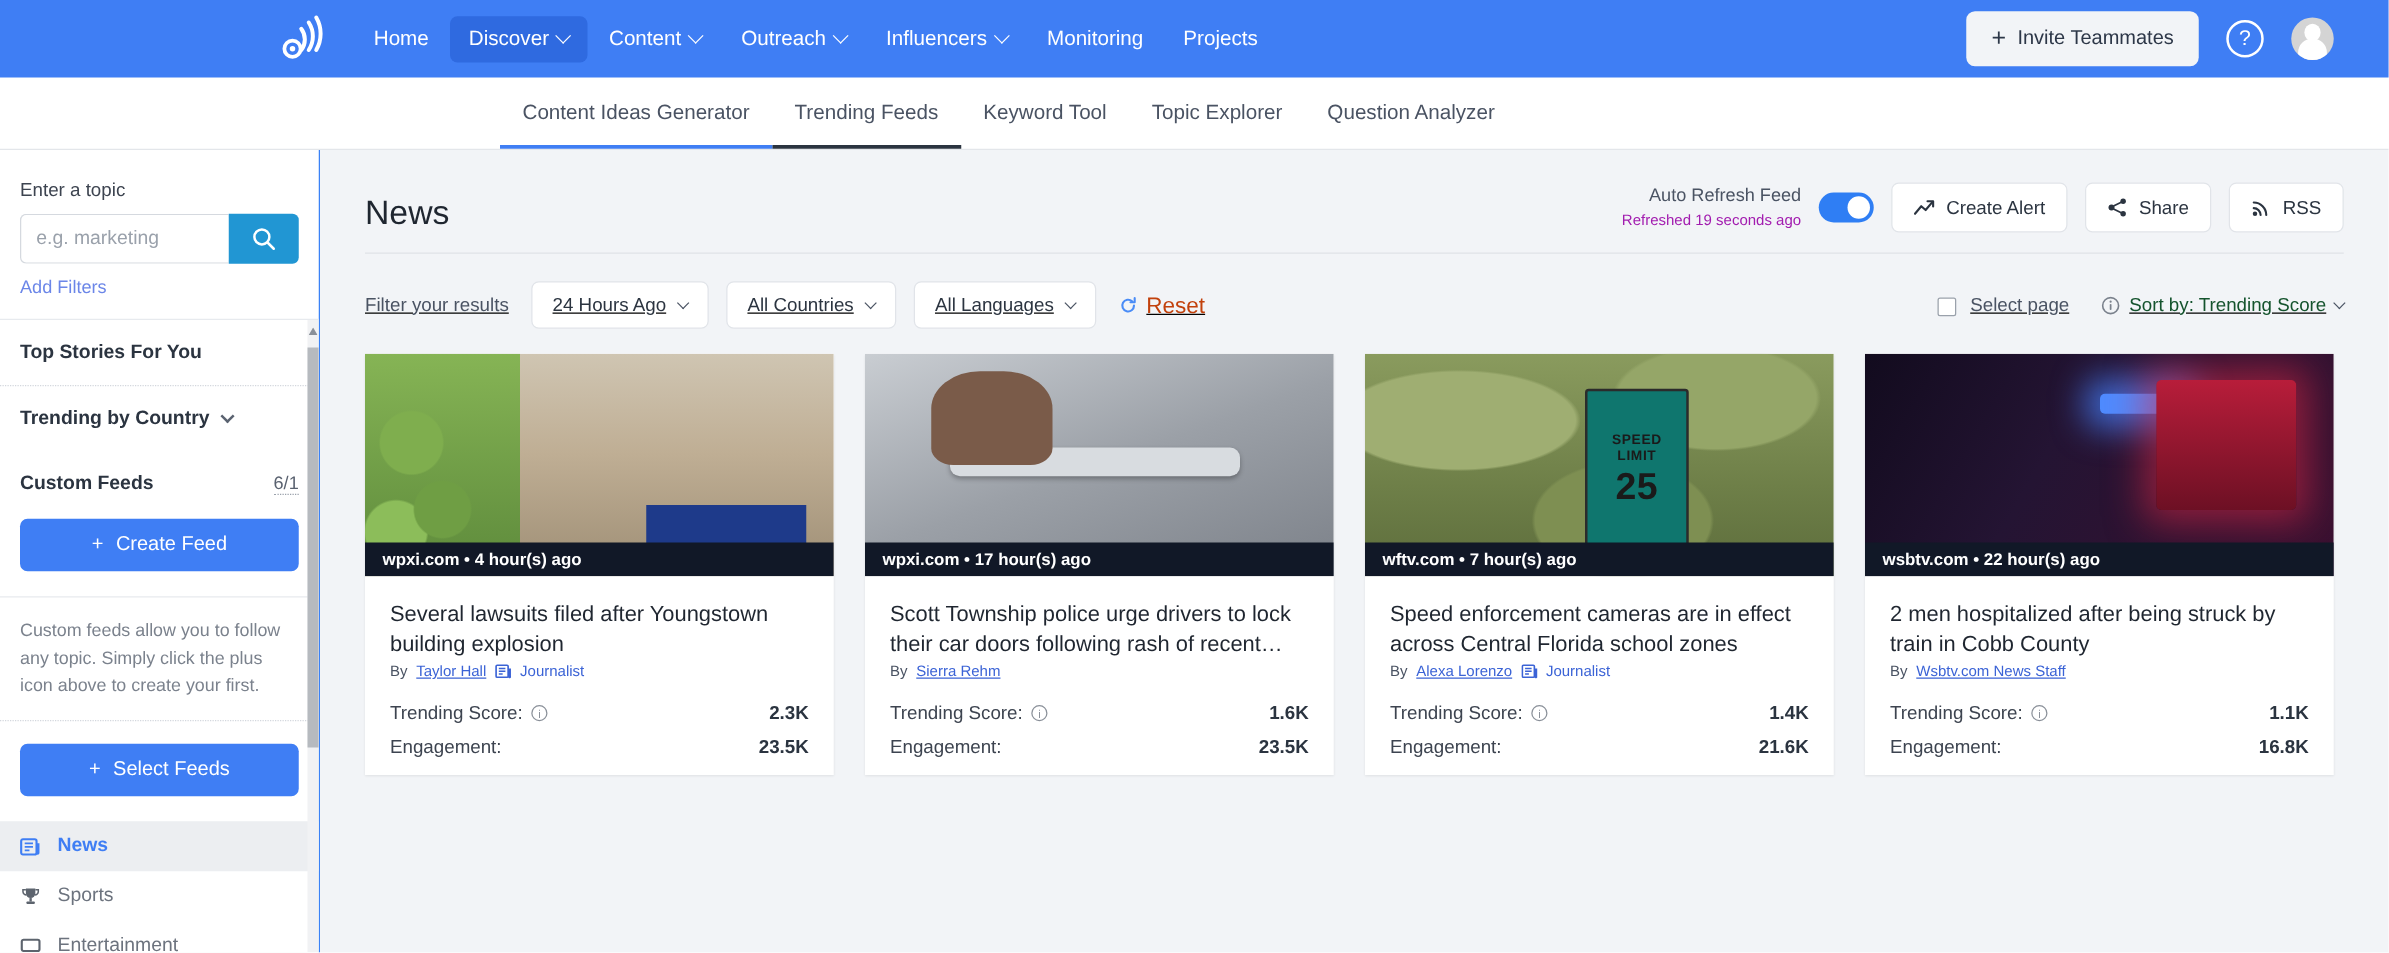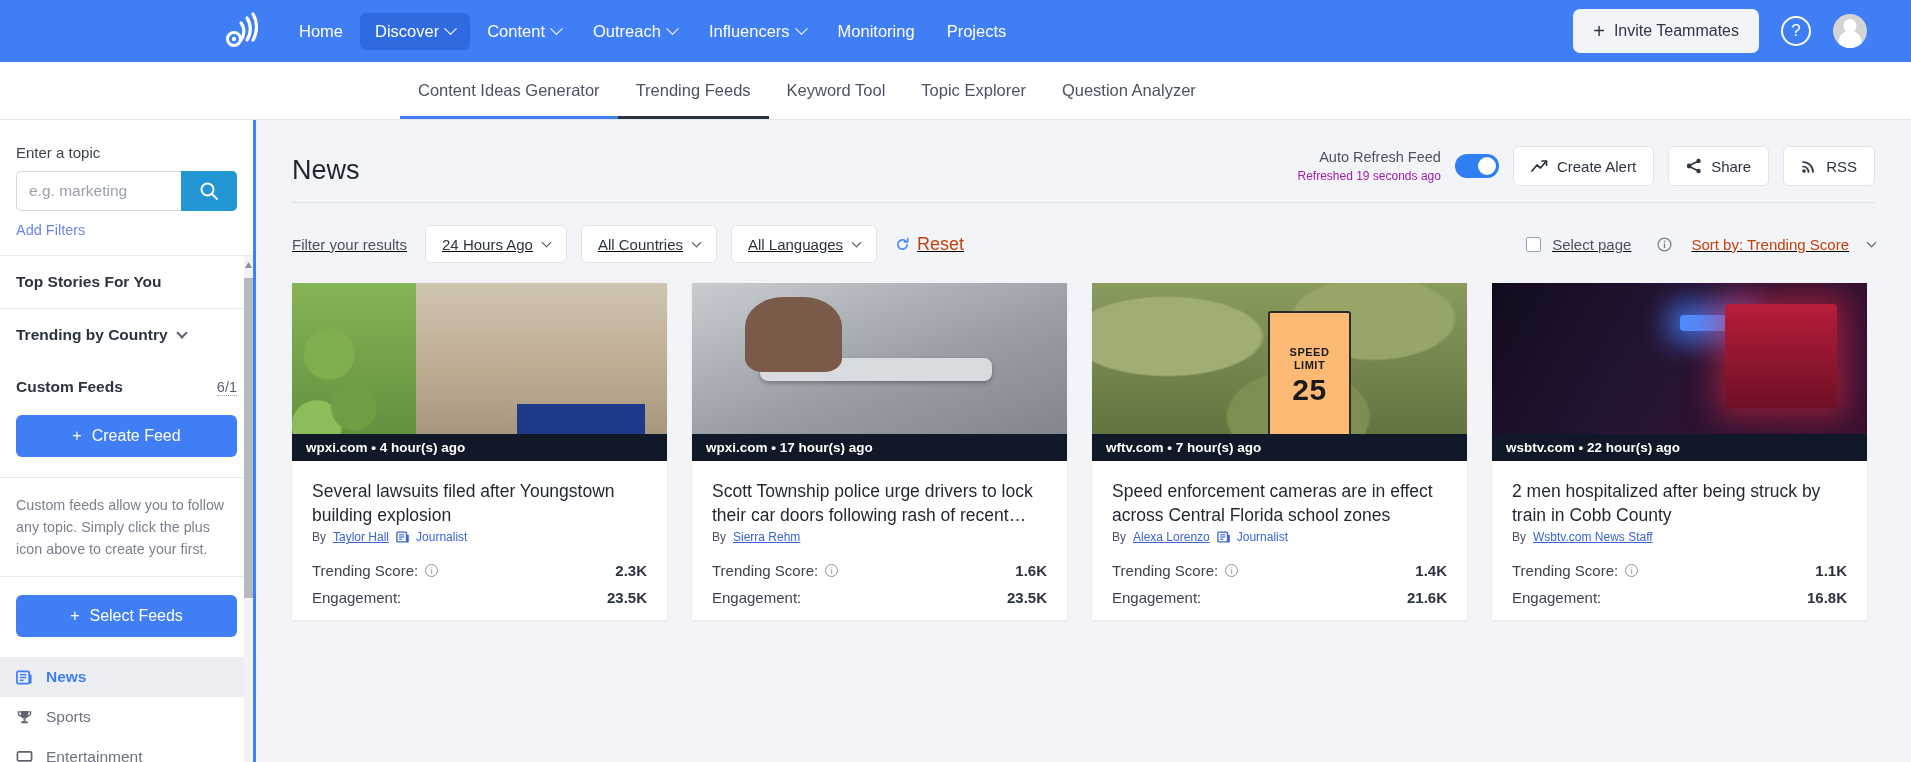--- a/index.html
+++ b/index.html
@@ -105,21 +105,21 @@
     content:""; position:absolute; left:0; right:0; bottom:0; height:3px; background:#2b3440;
   }
 
   
   .body-split { display: flex; height: calc(762px - 62px - 58px); }
 
   
   .sidebar {
     width: 256px;
     background: #fff;
-    border-right: 3px solid #3b82f6;
+    border-right: 1px solid #3b82f6;
     position: relative;
     display: flex; flex-direction: column;
   }
   .side-search-block { padding: 24px 16px 16px 16px; border-bottom: 1px solid #e7eaee; }
   .side-label { font-size: 15px; color: #3d4450; margin-bottom: 10px; }
   .search-row { display: flex; height: 40px; }
   .search-input {
     flex: 1;
     border: 1px solid #d5d9df;
     border-right: none;
@@ -256,23 +256,23 @@
   .chev-sm {
     width: 7px; height: 7px;
     border-right: 1.8px solid #4a5363; border-bottom: 1.8px solid #4a5363;
     transform: rotate(45deg); margin-top: -4px;
   }
   .reset-link {
     display: flex; align-items: center; gap: 7px;
     font-size: 18px; color: #c2410c; cursor: pointer; margin-left: 4px;
   }
   .filter-right { margin-left: auto; display: flex; align-items: center; gap: 26px; }
-  .chk-row { display: flex; align-items: center; gap: 11px; font-size: 15px; color: #4a5363; cursor: pointer; }
+  .chk-row { display: flex; align-items: flex-end; gap: 11px; font-size: 15px; color: #4a5363; cursor: pointer; }
   .chkbox { width: 15px; height: 15px; border: 1.6px solid #9aa1ab; border-radius: 2px; background:#fff; }
-  .sort-row { display: flex; align-items: center; gap: 19px; font-size: 15px; color: #c2410c; cursor: pointer; text-align: right; }
+  .sort-row { display: flex; align-items: center; gap: 7px; font-size: 15px; color: #14532d; cursor: pointer; text-align: right; }
 
   
   .cards { display: flex; gap: 25px; }
   .card {
     width: 375px; background: #fff; flex: none;
     box-shadow: 0 1px 2px rgba(0,0,0,.08);
     overflow: hidden;
   }
   .card-thumb { height: 178px; position: relative; overflow: hidden; }
   .thumb-bar {
@@ -320,21 +320,21 @@
       background:#d8dce0; border-radius:8px; box-shadow:0 2px 4px rgba(0,0,0,.3); }
   .img-car::after{ content:""; position:absolute; left:14%; top:8%; width:26%; height:42%;
       background:#7a5b49; border-radius:40% 40% 18% 18%; }
   .img-sign { position:absolute; inset:0; background: linear-gradient(180deg,#8a9b5e 0%,#6e7f48 60%,#5d6d3c 100%); }
   .img-sign::before{ content:""; position:absolute; left:0; top:0; right:0; bottom:0;
       background: radial-gradient(ellipse at 20% 30%, #9fae72 0 22%, transparent 23%),
                   radial-gradient(ellipse at 75% 20%, #95a668 0 20%, transparent 21%),
                   radial-gradient(ellipse at 55% 75%, #7e8f52 0 24%, transparent 25%); }
   .sign-plate {
     position:absolute; left:47%; top:16%; width:22%; height:72%;
-    background:#fdba74; border:2px solid #2b2b2b; border-radius:3px;
+    background:#0f766e; border:2px solid #2b2b2b; border-radius:3px;
     display:flex; flex-direction:column; align-items:center; justify-content:center;
     color:#1a1a1a; font-size:11px; font-weight:bold; line-height:1.15; letter-spacing:.5px;
   }
   .sign-plate .n { font-size:30px; line-height:1; margin-top:4px; }
   .img-police { position:absolute; inset:0; background: linear-gradient(120deg,#120b1e 0%,#241433 40%,#3a1030 100%); }
   .img-police::before{ content:""; position:absolute; left:50%; top:18%; width:18%; height:9%;
       background:#4f8bff; border-radius:4px; box-shadow:0 0 26px 12px rgba(70,130,255,.75); }
   .img-police::after{ content:""; position:absolute; right:8%; top:12%; width:30%; height:58%;
       background: linear-gradient(180deg,#b81d3a,#6d1024);
       box-shadow:0 0 30px 10px rgba(220,40,70,.55); border-radius:4px; }

